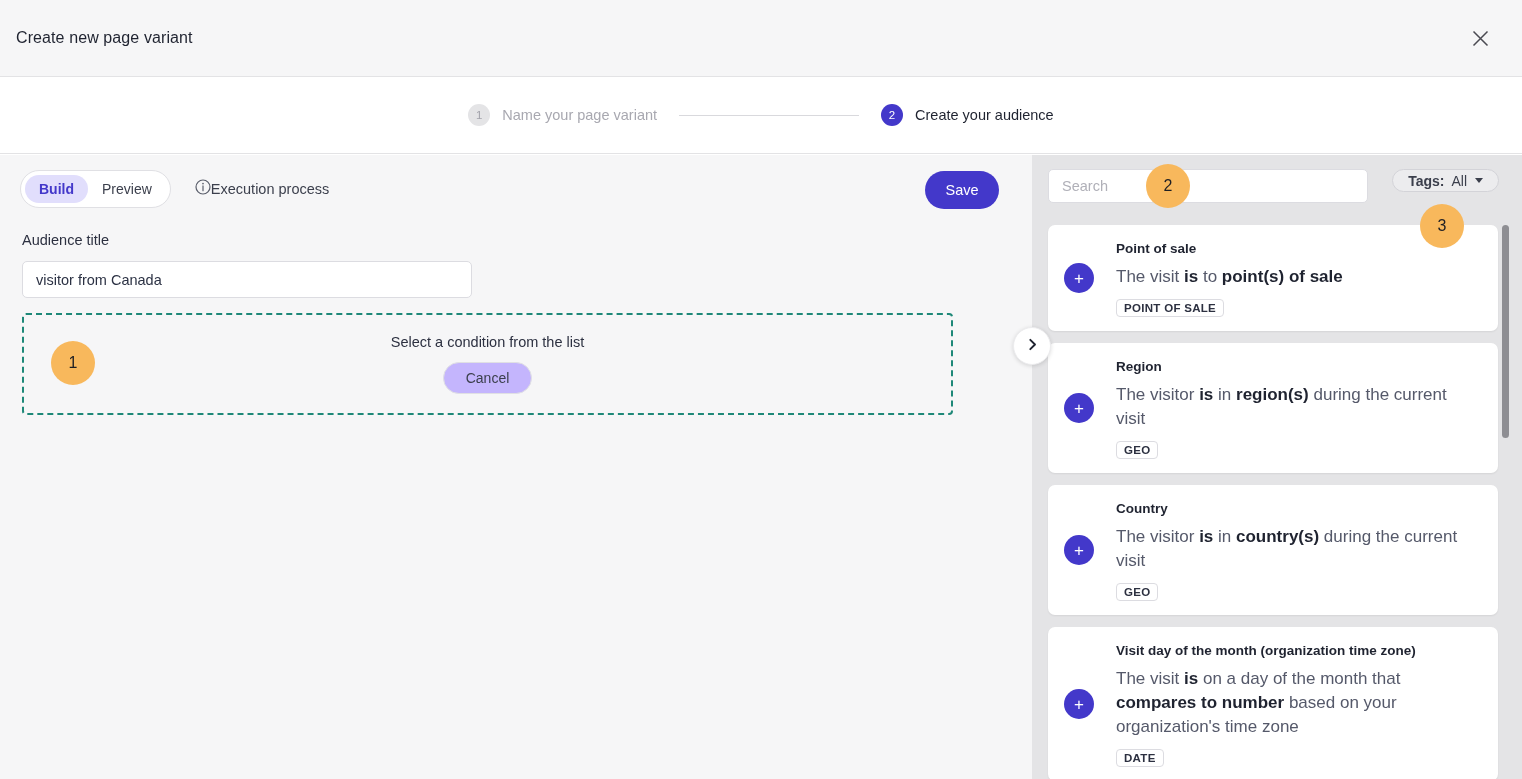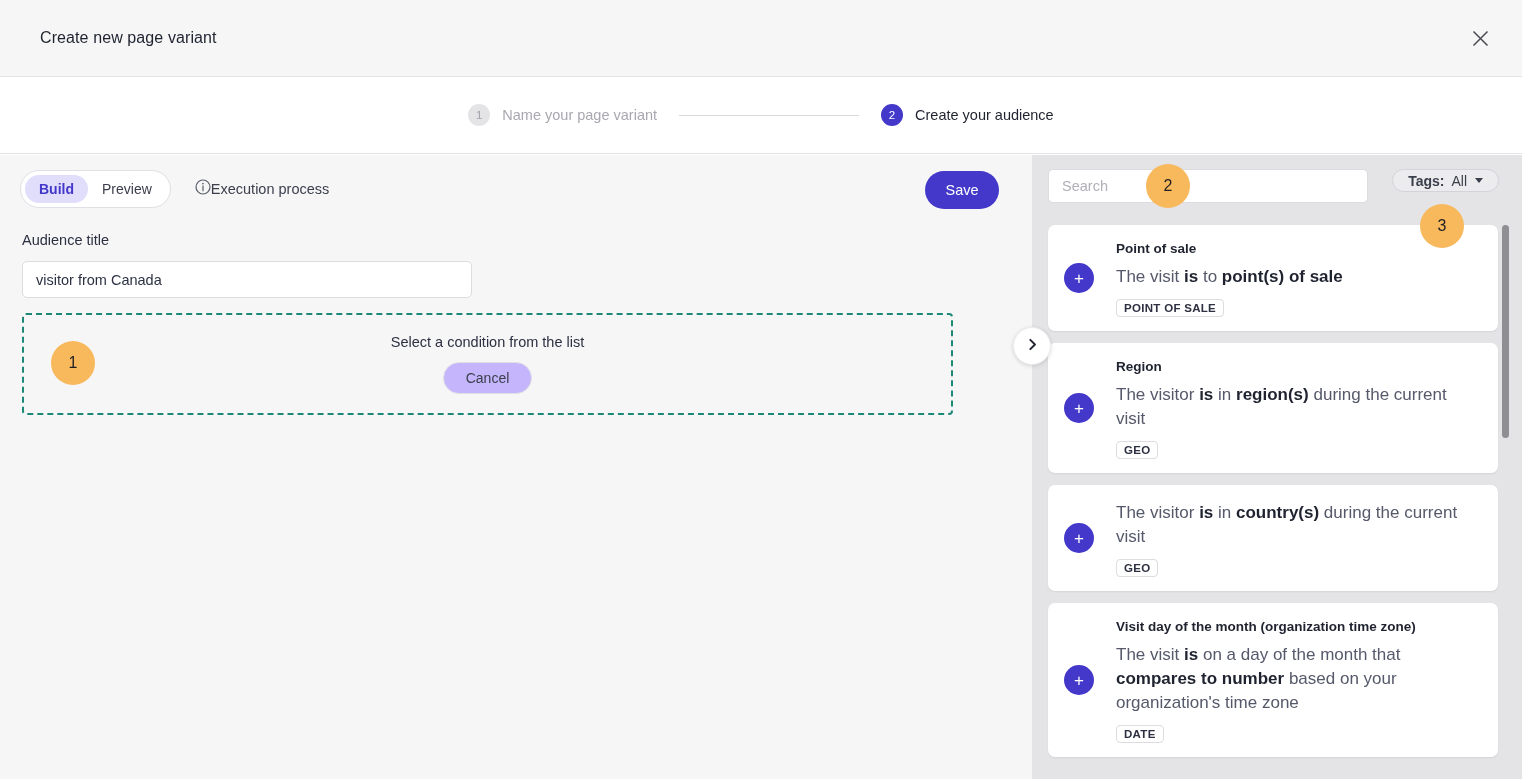--- a/index.html
+++ b/index.html
@@ -12,21 +12,21 @@
   body { position: relative; }
 
   
   .modal-header {
     position: absolute; left: 0; top: 0; width: 1522px; height: 77px;
     background: #f6f6f7;
     border-bottom: 1px solid #e3e3e5;
     display: flex; align-items: center;
   }
   .modal-title {
-    margin-left: 40px;
+    margin-left: 16px;
     font-size: 16px; color: #1f2330; letter-spacing: .1px;
   }
   .close-btn {
     position: absolute; right: 26px; top: 50%; transform: translateY(-50%);
     width: 32px; height: 32px;
     display: flex; align-items: center; justify-content: center;
     cursor: pointer; background: transparent; border: none;
   }
   .close-btn svg { display: block; }
 
@@ -305,21 +305,21 @@
     <div class="card-list">
 
     <div class="cond-card"><button class="plus-btn">
             <span>+</span>
           </button><div class="cond-title">Point of sale</div><div class="cond-desc"><span>The visit </span><b>is</b><span> to </span><b>point(s) of sale</b></div><span class="cond-tag">POINT OF SALE</span></div>
         <div class="cond-card"><button class="plus-btn">
             <span>+</span>
           </button><div class="cond-title">Region</div><div class="cond-desc"><span>The visitor </span><b>is</b><span> in </span><b>region(s)</b><span> during the current visit</span></div><span class="cond-tag">GEO</span></div>
         <div class="cond-card"><button class="plus-btn">
             <span>+</span>
-          </button><div class="cond-desc"><span>The visitor </span><b>is</b><span> in </span><b>country(s)</b><span> during the current visit</span></div><span class="cond-tag">GEO</span></div>
+          </button><div class="cond-title">Country</div><div class="cond-desc"><span>The visitor </span><b>is</b><span> in </span><b>country(s)</b><span> during the current visit</span></div><span class="cond-tag">GEO</span></div>
         <div class="cond-card"><button class="plus-btn">
             <span>+</span>
           </button><div class="cond-title">Visit day of the month (organization time zone)</div><div class="cond-desc"><span>The visit </span><b>is</b><span> on a day of the month that </span><b>compares to number</b><span> based on your organization's time zone</span></div><span class="cond-tag">DATE</span></div>
       </div>
 
     <div class="scrollbar-track">
       <div class="scrollbar-thumb"></div>
     </div>
   </div>
 </div>

